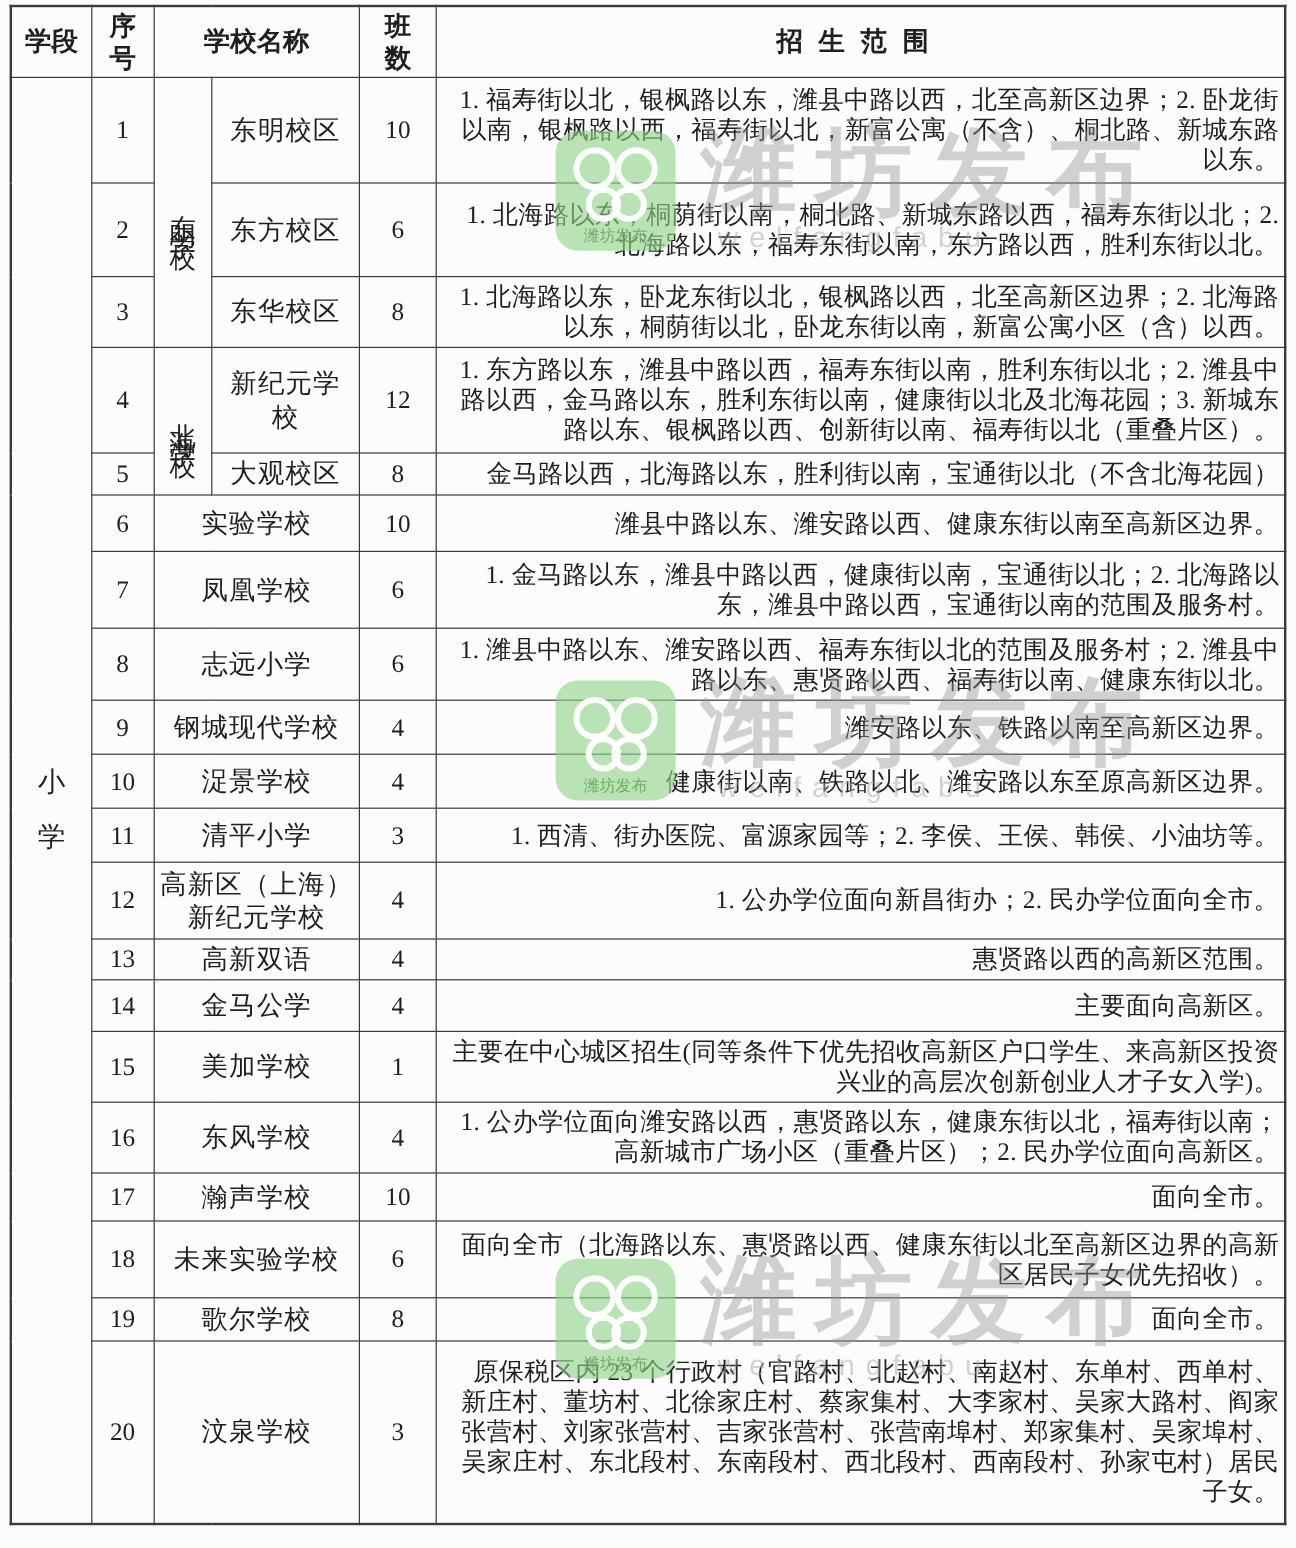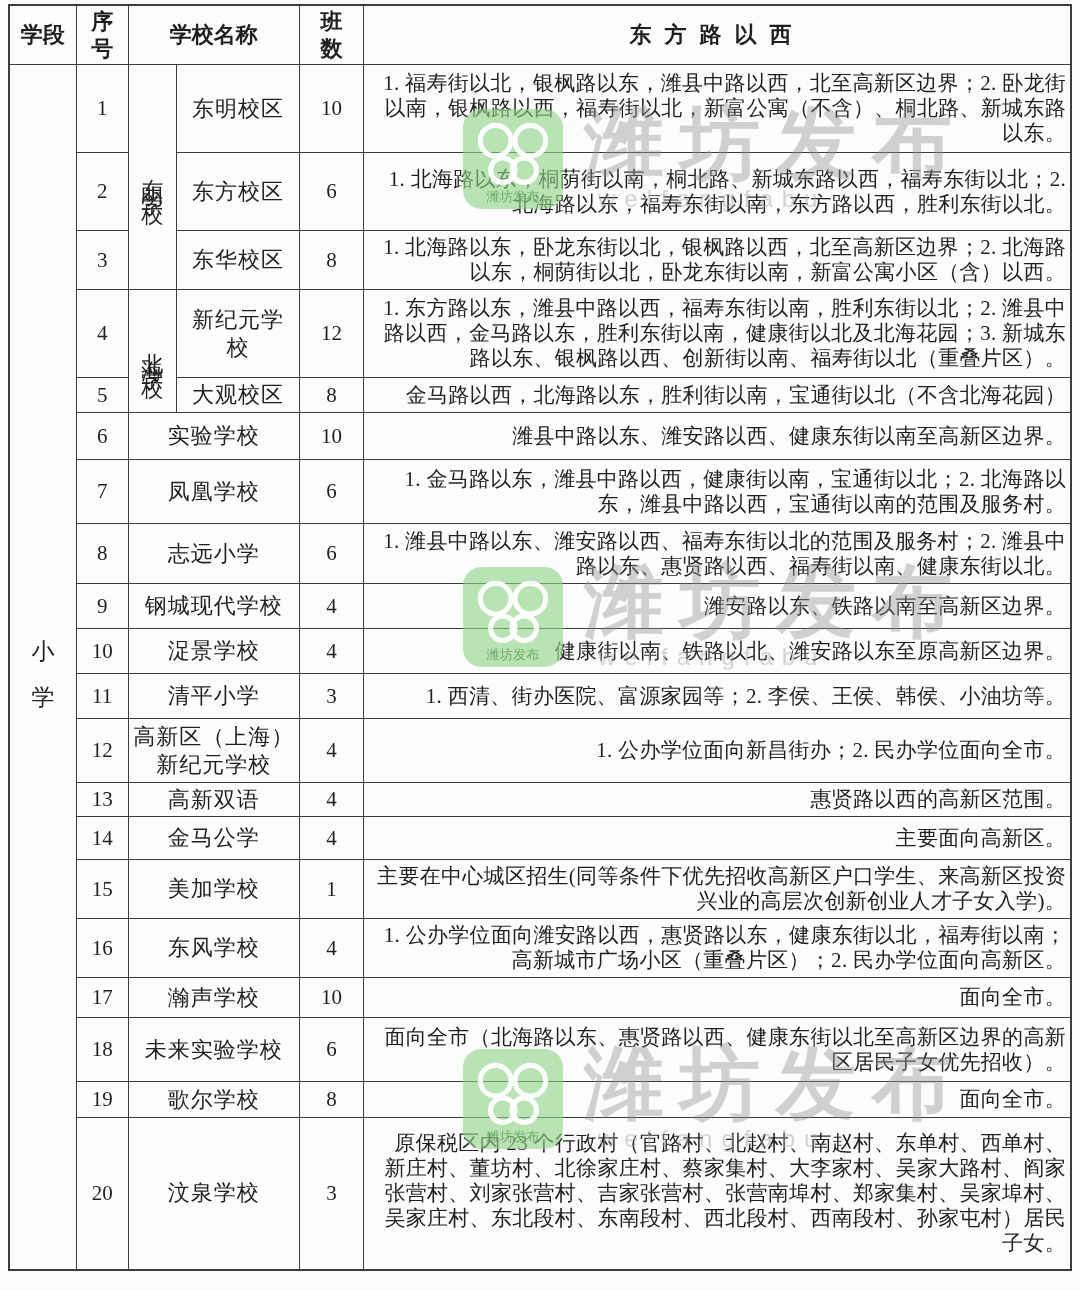--- a/index.html
+++ b/index.html
@@ -80,21 +80,21 @@
     <tbody>
         <tr style="height:52px">
       <th>学段</th>
       <th>
             <div class="stack">序号</div>
           </th>
       <th colspan="2">学校名称</th>
       <th>
             <div class="stack">班数</div>
           </th>
-      <th class="range-h">东方路以西</th>
+      <th class="range-h">招生范围</th>
     </tr>
 
     <tr style="height:88px">
       <td class="stage-cell" rowspan="20">
             <div class="vert">小学</div>
           </td>
       <td class="num">1</td>
       <td class="group-cell" rowspan="3">
             <div class="vert">东明学校</div>
           </td>

